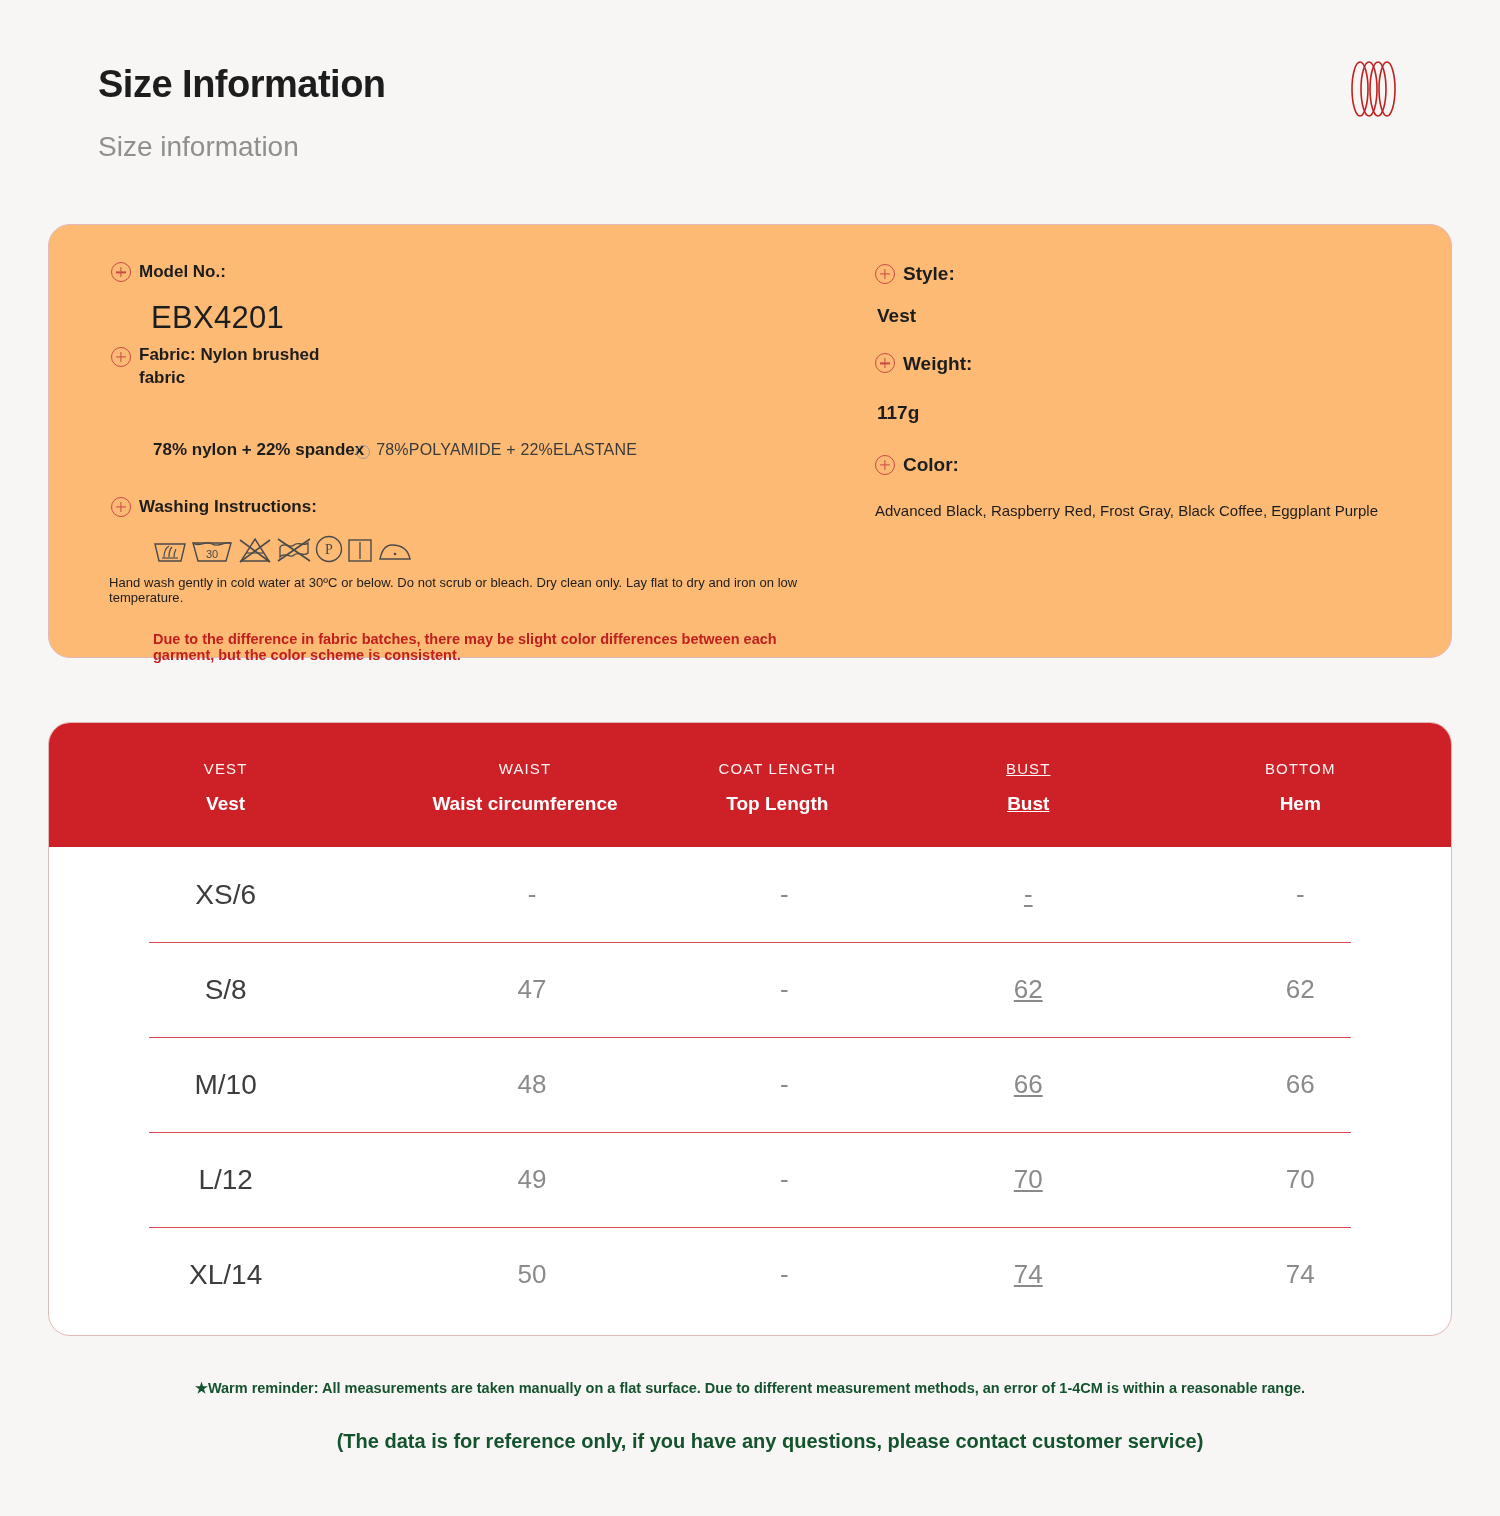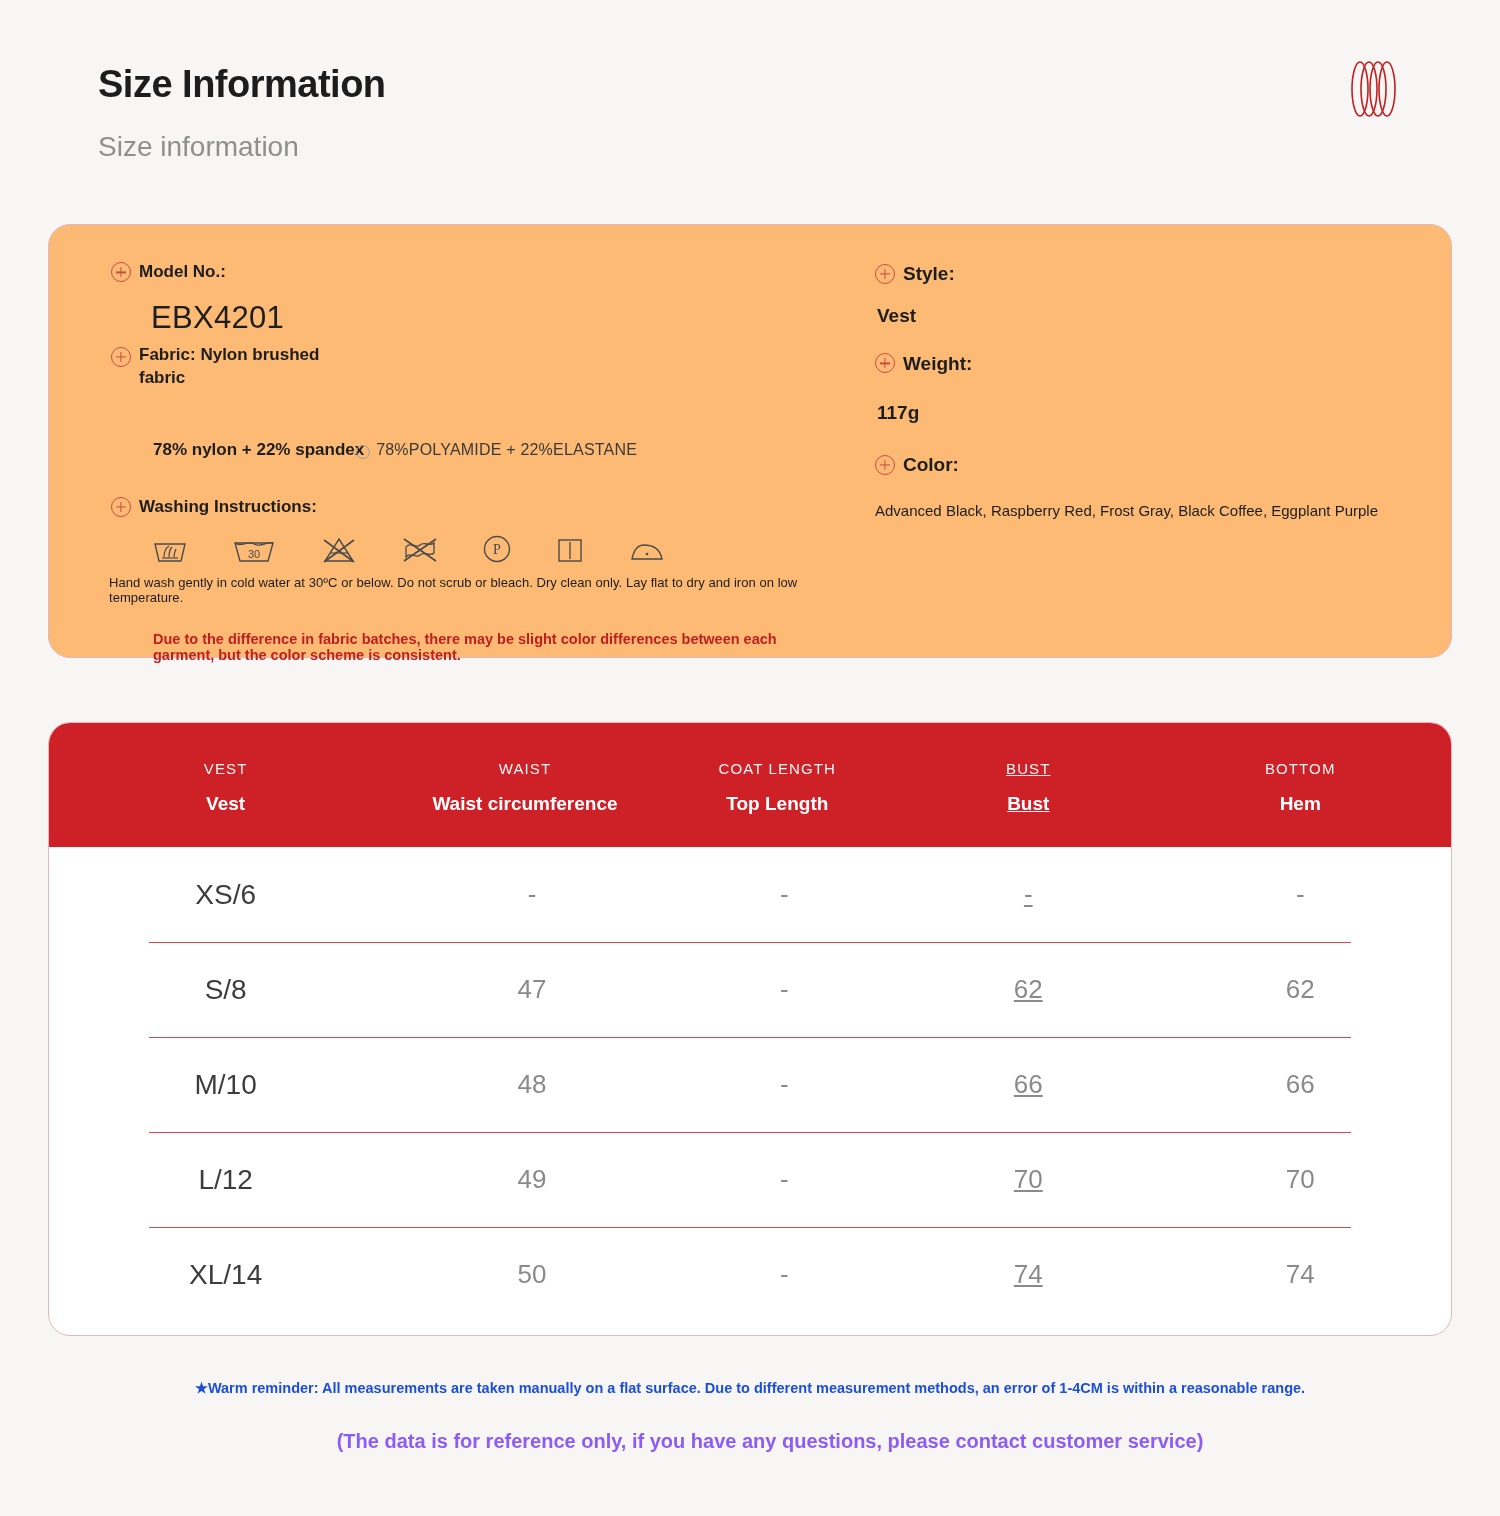--- a/index.html
+++ b/index.html
@@ -110,21 +110,20 @@
     margin: 0 6px 0 -8px;
     position: relative;
     top: 2px;
   }
   .comp-light { font-size: 16px; color: #3a3a3a; letter-spacing: 0.2px; }
 
   .wash-row { margin-top: 36px; }
   .wash-icons {
     margin: 14px 0 0 40px;
     display: flex;
-    gap: 42px;
     align-items: flex-end;
   }
   .wash-icons svg { display: block; }
   .wash-text {
     margin: 10px 0 0 -2px;
     font-size: 13px;
     color: #1d1d1d;
     letter-spacing: 0.05px;
   }
   .color-note {
@@ -208,29 +207,29 @@
   }
 
   
   .footer {
     position: absolute;
     top: 1380px; left: 0; width: 1500px;
     text-align: center;
   }
   .reminder {
     font-size: 14.5px;
-    color: #1d4ed8;
+    color: #14532d;
     font-weight: bold;
     margin: 0;
   }
   .disclaimer {
     margin: 34px 0 0 0;
     font-size: 20px;
     font-weight: bold;
-    color: #8b5cf6;
+    color: #14532d;
     padding-left: 40px;
   }
 </style>
 </head>
 <body>
 
 <div class="page">
 
   <div class="header">
     <h1 class="title">Size Information</h1>

